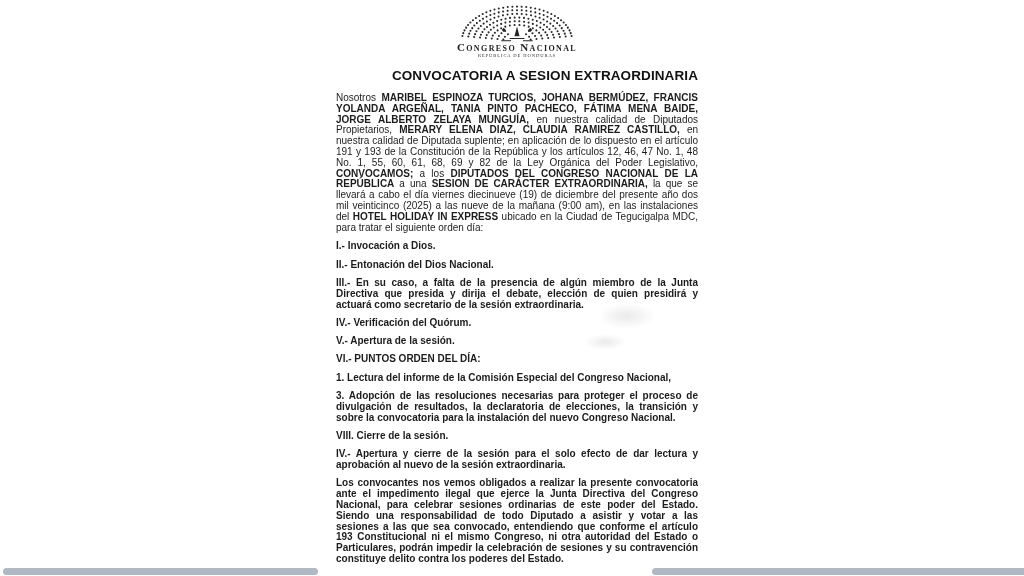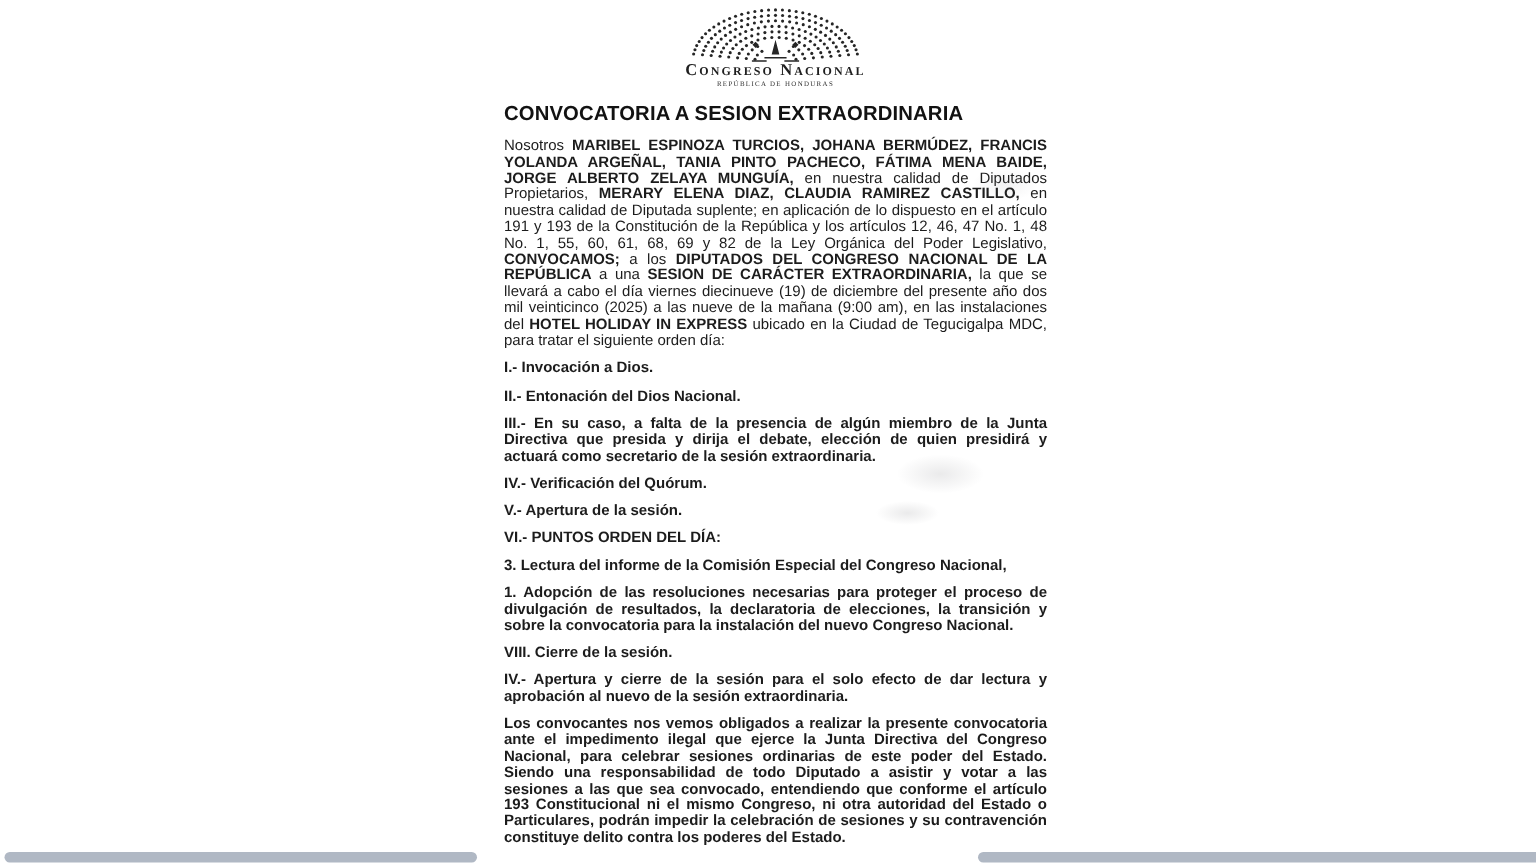--- a/index.html
+++ b/index.html
@@ -21,21 +21,21 @@
     font-family:"Liberation Serif", serif; font-variant:small-caps;
     font-size:11px; line-height:10px; letter-spacing:1.4px; color:#1f1f1f;
     margin-top:-3px; font-weight:600;
   }
   .logo-subtitle {
     font-family:"Liberation Serif", serif;
     font-size:4.6px; line-height:5px; letter-spacing:0.9px; color:#2e2e2e;
     margin-top:1px;
   }
   .doc-title {
-    margin:10px 0 0 0; text-align:left;
+    margin:10px 0 0 0; text-align:right;
     font-size:13.5px; font-weight:700; letter-spacing:0.1px; color:#121212;
   }
   .doc-body { font-size:10px; line-height:10.8px; text-align:justify; }
   .doc-intro { margin:10px 0 8px 0; }
   .doc-intro .b { font-weight:700; }
   .doc-item { margin:0 0 7.5px 0; }
   .doc-item.b { font-weight:700; }
   .doc-closing { margin:0; font-weight:700; }
 
   
@@ -242,22 +242,22 @@
     <div class="doc-body">
       <p class="doc-intro"><span>Nosotros </span><span class="b">MARIBEL ESPINOZA TURCIOS, JOHANA BERMÚDEZ,  FRANCIS YOLANDA ARGEÑAL, TANIA PINTO PACHECO, FÁTIMA MENA BAIDE, JORGE ALBERTO ZELAYA MUNGUÍA,</span><span> en nuestra calidad de Diputados Propietarios, </span><span class="b">MERARY ELENA DIAZ, CLAUDIA RAMIREZ CASTILLO,</span><span> en nuestra calidad de Diputada suplente; en aplicación de lo dispuesto en el artículo 191 y 193 de la Constitución de la República y los artículos 12, 46, 47 No. 1, 48 No. 1, 55, 60, 61, 68,   69 y 82 de la Ley Orgánica del Poder Legislativo, </span><span class="b">CONVOCAMOS;</span><span> a los  </span><span class="b">DIPUTADOS DEL CONGRESO NACIONAL DE LA REPÚBLICA</span><span> a una  </span><span class="b">SESION DE CARÁCTER EXTRAORDINARIA,</span><span> la que se llevará a cabo el día viernes diecinueve (19)  de diciembre del presente año dos mil veinticinco (2025) a las nueve de la mañana (9:00 am), en las instalaciones del </span><span class="b">HOTEL HOLIDAY IN EXPRESS</span><span> ubicado en la Ciudad de Tegucigalpa MDC, para tratar el siguiente orden día:</span></p>
 
       <div>
           <p class="doc-item b">I.- Invocación a Dios.</p>
           <p class="doc-item b">II.- Entonación del Dios Nacional.</p>
           <p class="doc-item b">III.- En su caso, a falta de la presencia de algún miembro de la Junta Directiva que presida y dirija el debate, elección de quien presidirá y actuará como secretario de la sesión extraordinaria.</p>
           <p class="doc-item b">IV.- Verificación del Quórum.</p>
           <p class="doc-item b">V.- Apertura de la sesión.</p>
           <p class="doc-item b">VI.- PUNTOS ORDEN DEL DÍA:</p>
-          <p class="doc-item b">3. Lectura del informe de la Comisión Especial del Congreso Nacional,</p>
-          <p class="doc-item b">1. Adopción de las resoluciones necesarias para proteger el proceso de divulgación de resultados, la declaratoria de elecciones, la transición y sobre la convocatoria para la instalación del nuevo Congreso Nacional.</p>
+          <p class="doc-item b">1. Lectura del informe de la Comisión Especial del Congreso Nacional,</p>
+          <p class="doc-item b">3. Adopción de las resoluciones necesarias para proteger el proceso de divulgación de resultados, la declaratoria de elecciones, la transición y sobre la convocatoria para la instalación del nuevo Congreso Nacional.</p>
           <p class="doc-item b">VIII. Cierre de la sesión.</p>
           <p class="doc-item b">IV.- Apertura y cierre de la sesión para el solo efecto de dar lectura y aprobación al nuevo de la sesión extraordinaria.</p>
         </div>
 
       <p class="doc-closing">Los convocantes nos vemos obligados a realizar la presente convocatoria ante el impedimento ilegal que ejerce la Junta Directiva del Congreso Nacional, para celebrar sesiones ordinarias de este poder del Estado. Siendo una responsabilidad de todo Diputado a asistir y votar a las sesiones a las que sea convocado, entendiendo que conforme el artículo 193 Constitucional ni el mismo Congreso, ni otra autoridad del Estado o Particulares, podrán impedir la celebración de sesiones y su contravención constituye delito contra los poderes del Estado.</p>
     </div>
   </div>
 
   <div class="smudge s1"></div>
   <div class="smudge s2"></div>

